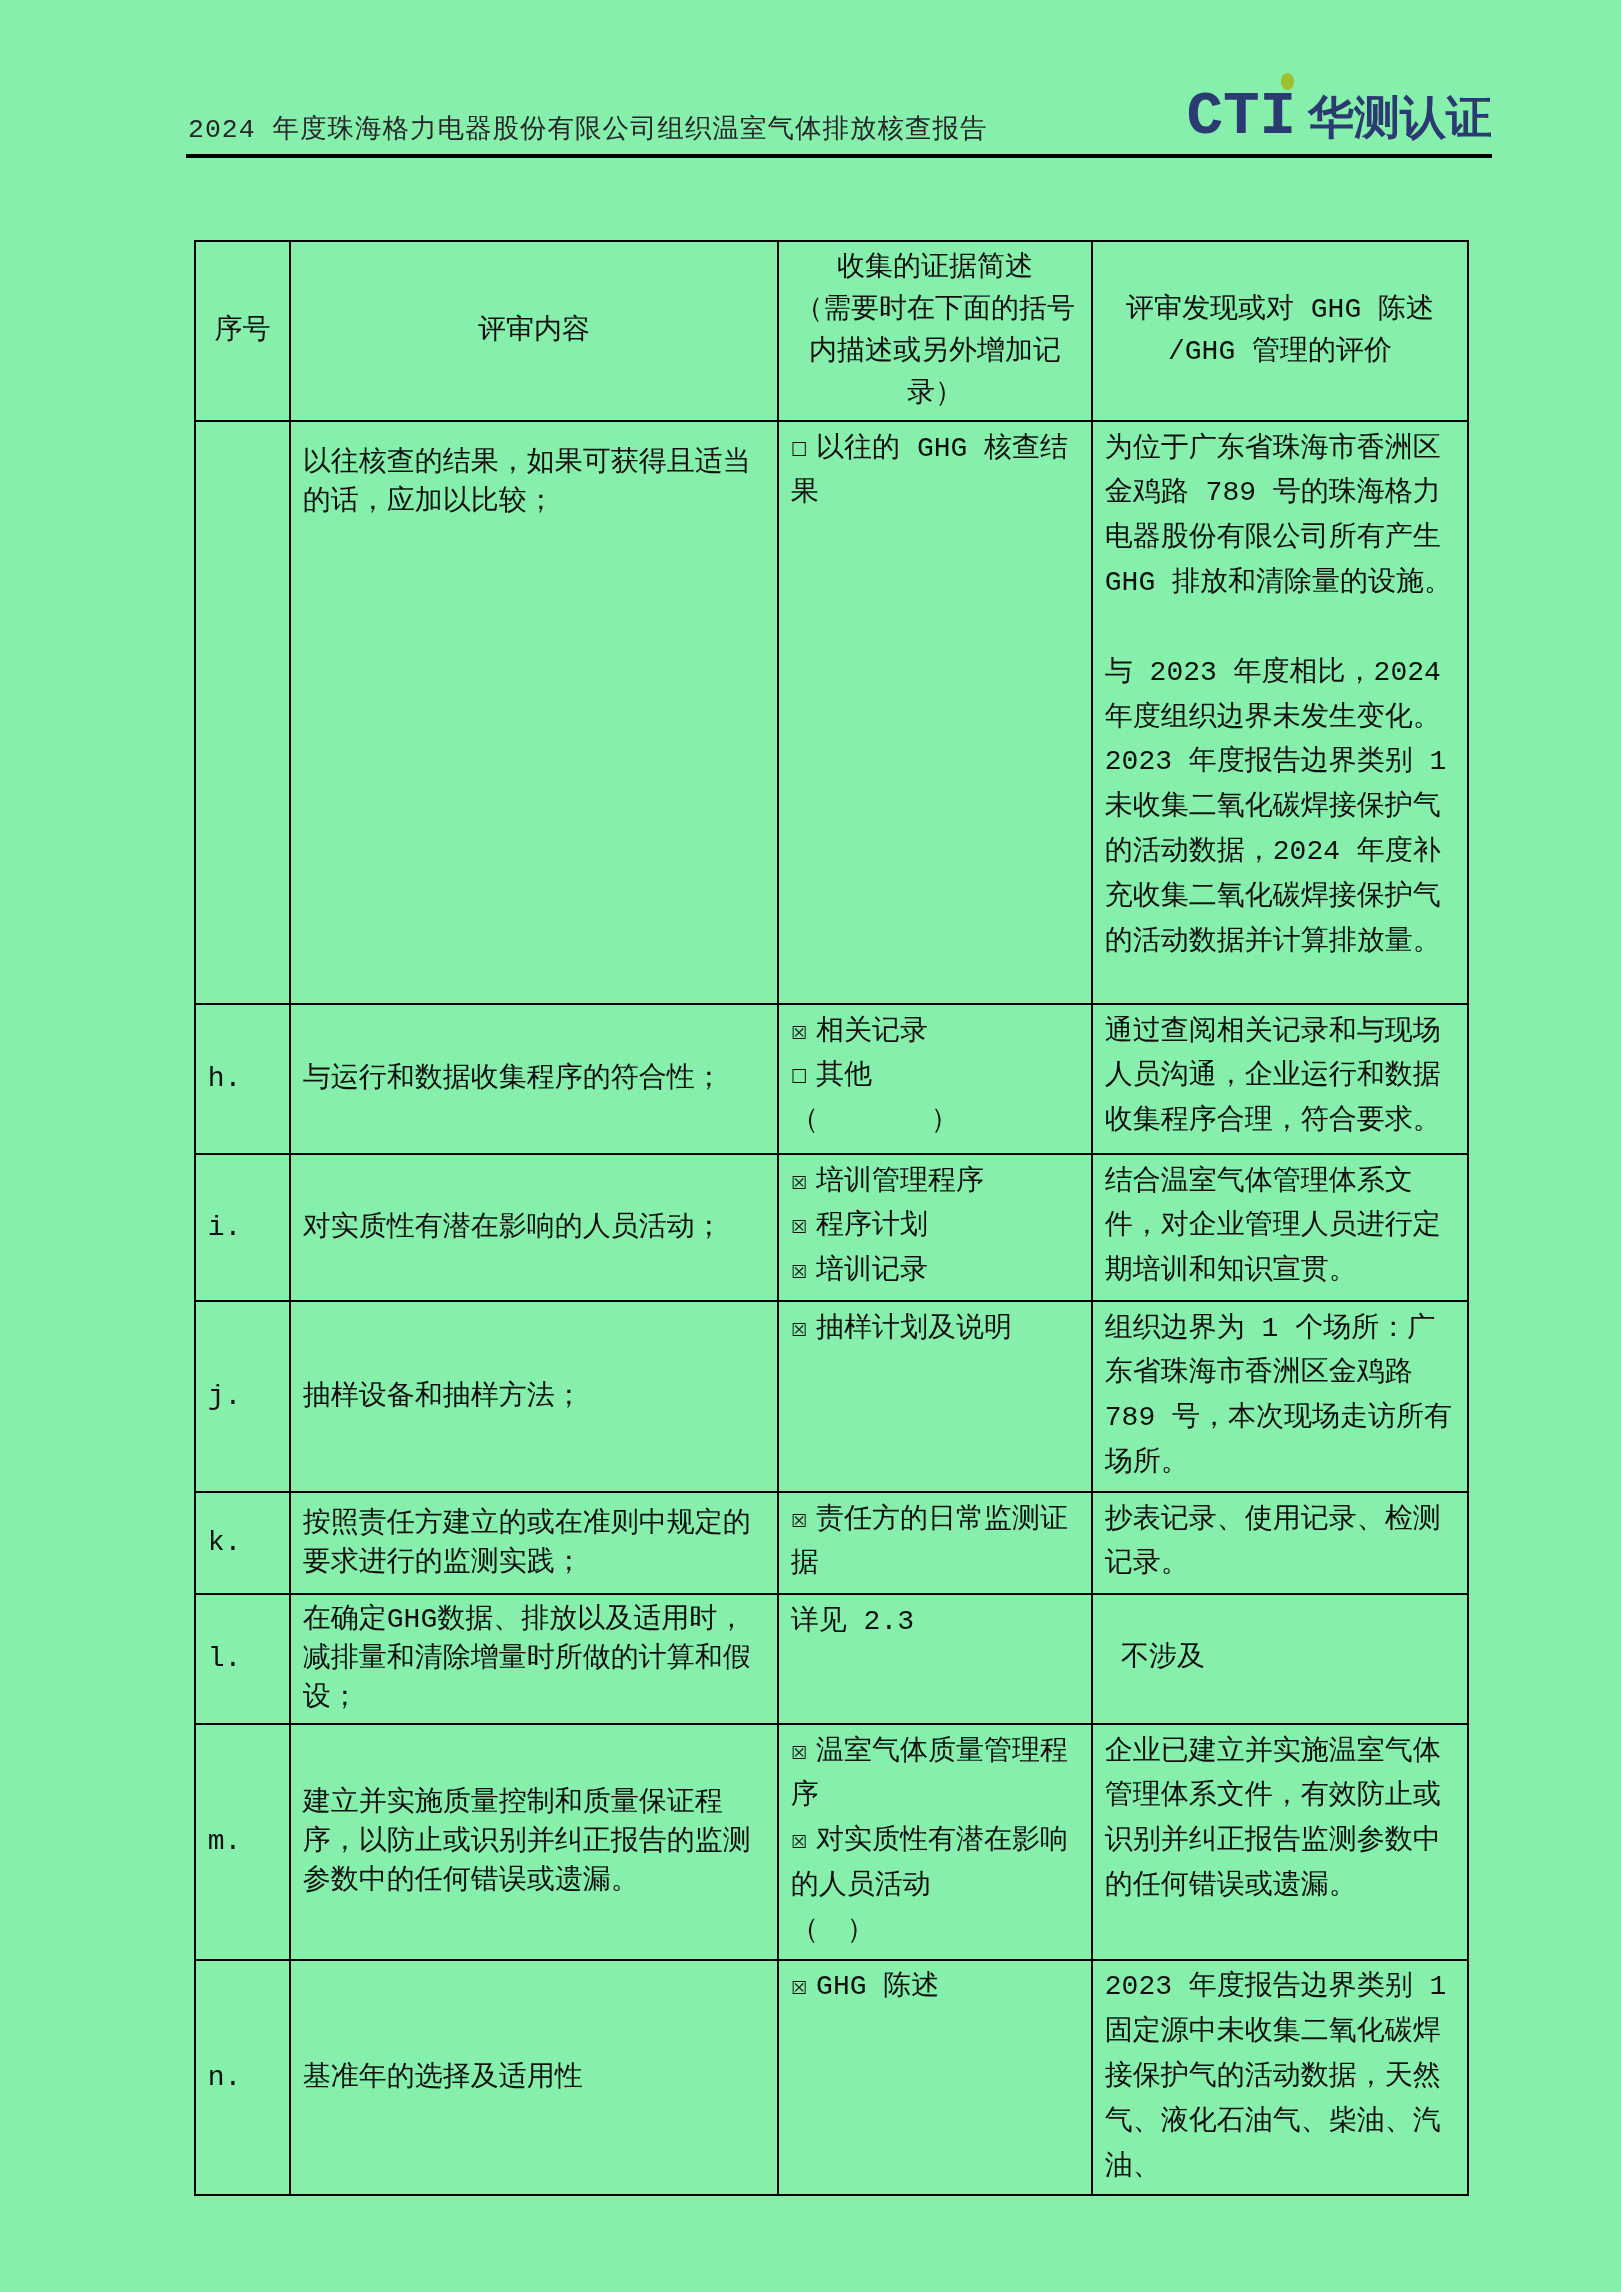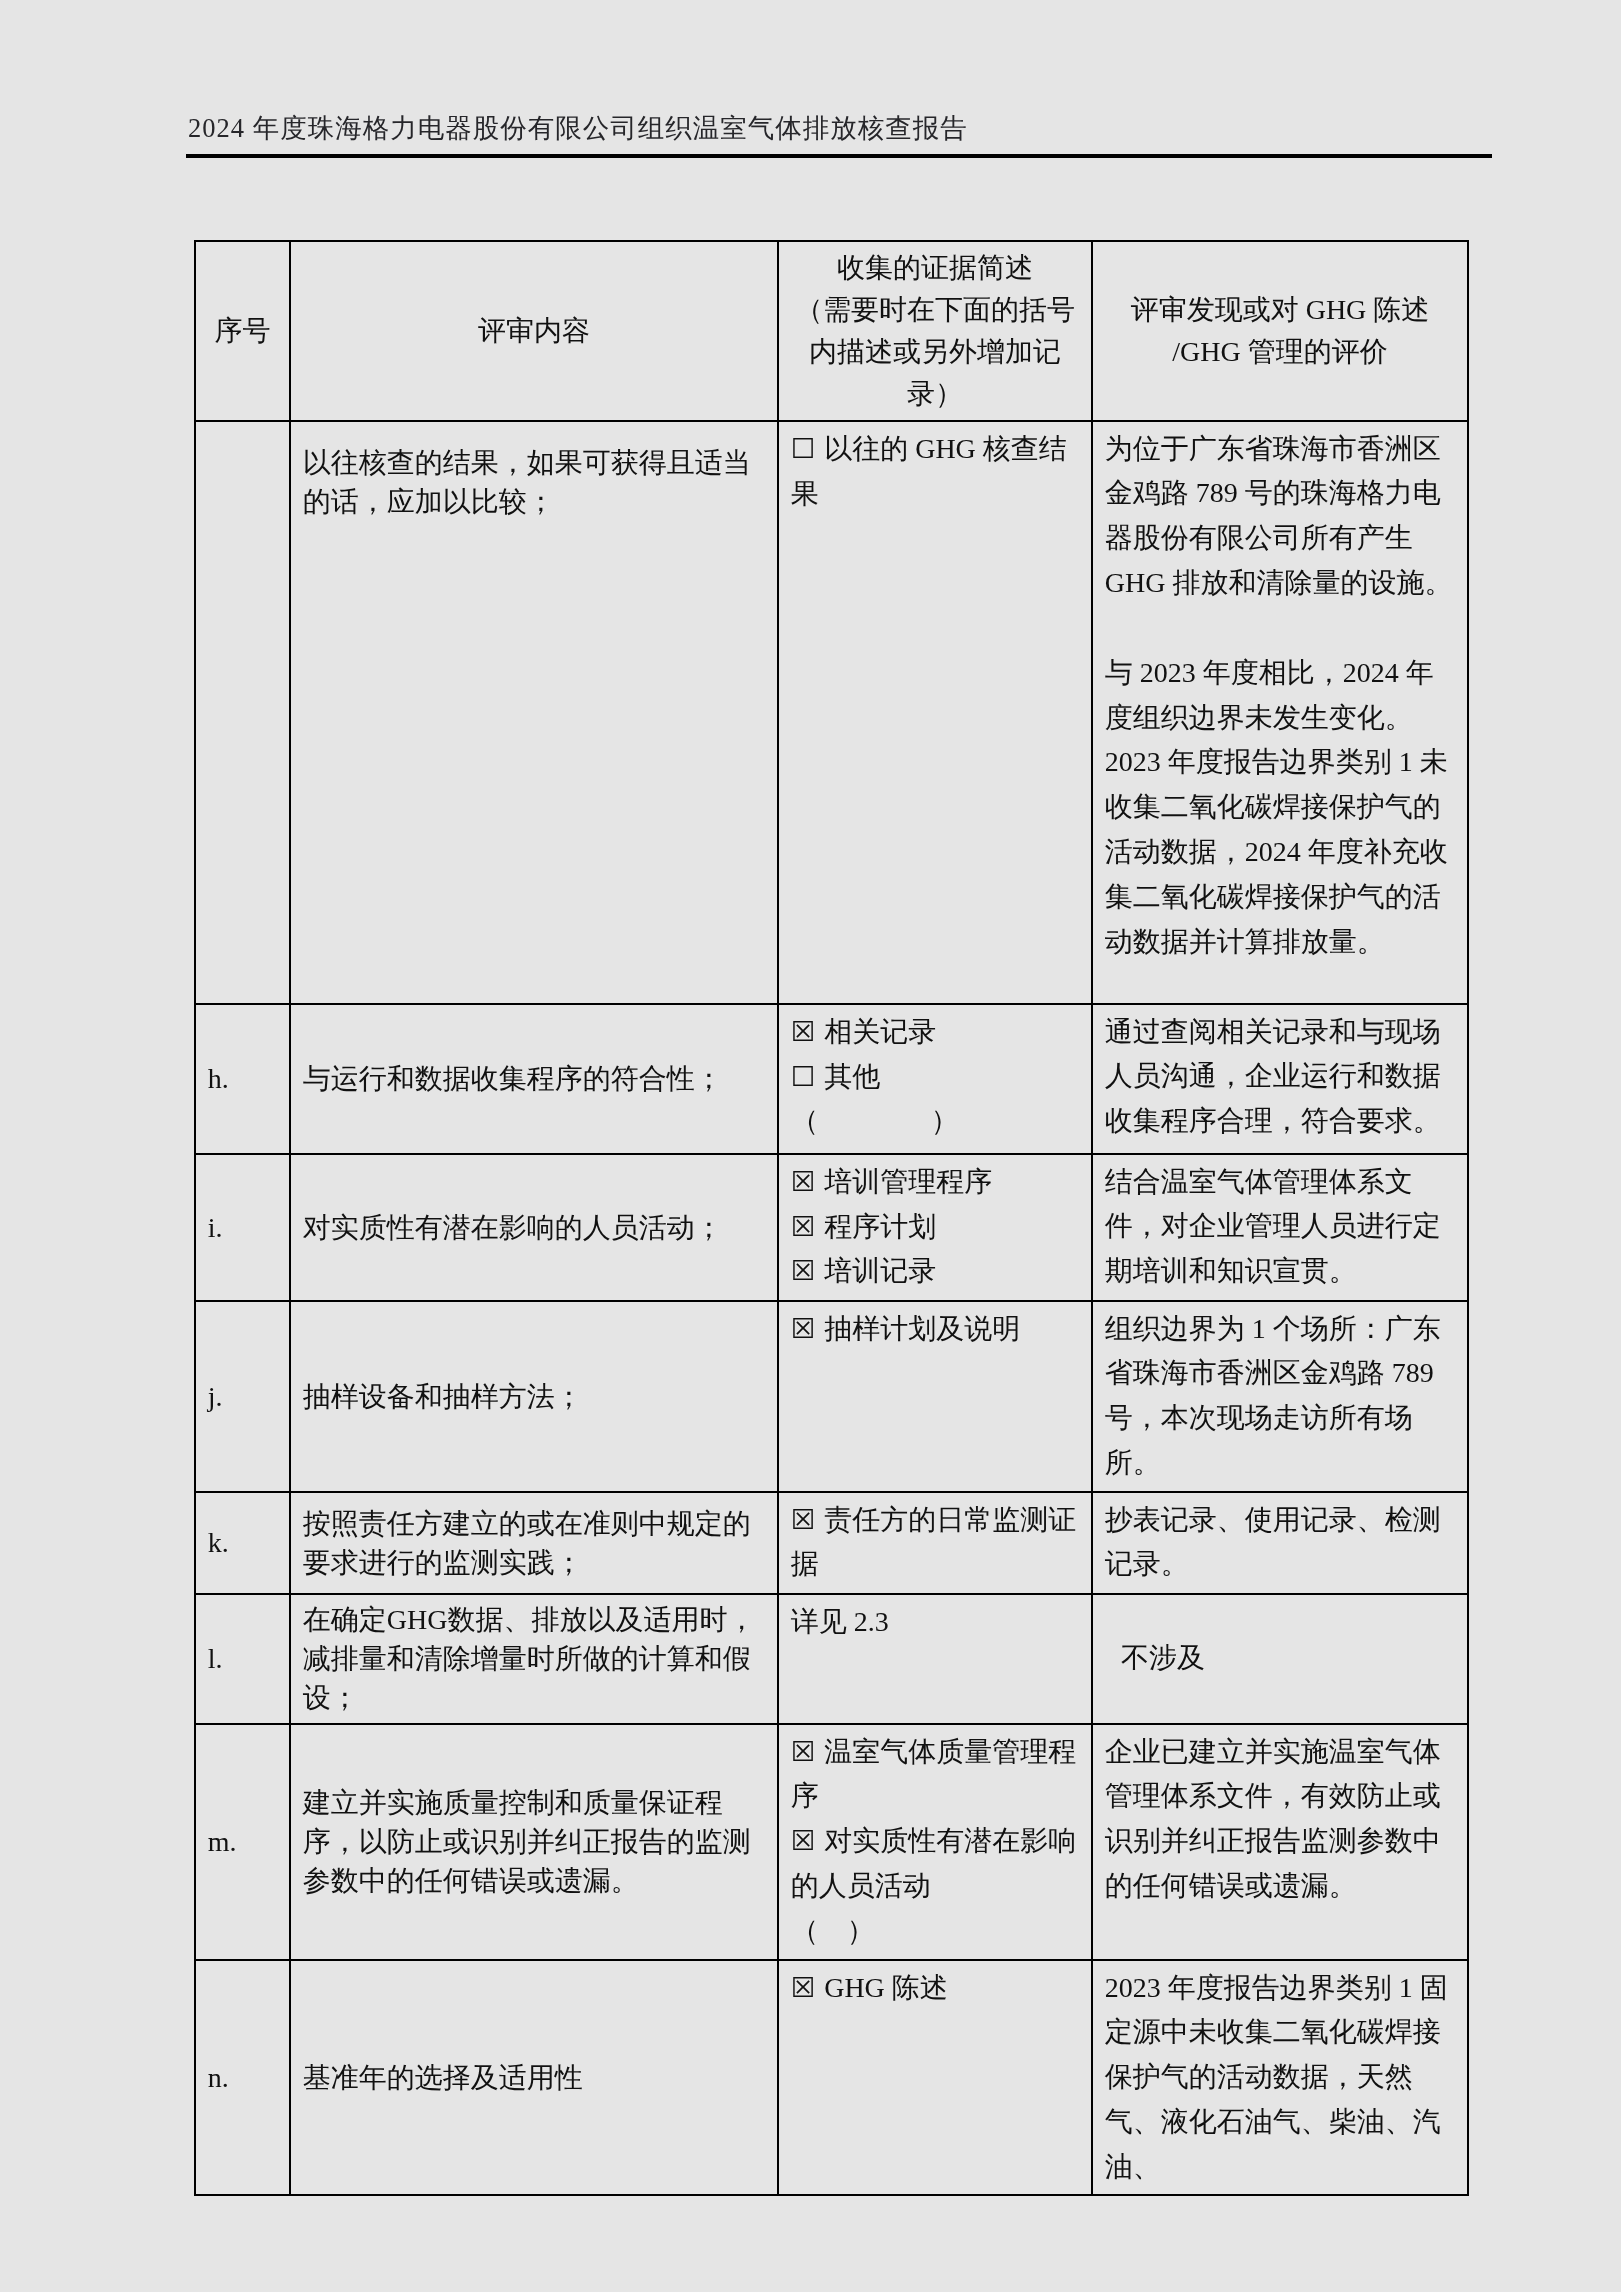--- a/index.html
+++ b/index.html
@@ -1,21 +1,21 @@
 <!DOCTYPE html>
 <html><head>
 <meta charset="utf-8">
 <style>
   html,body{margin:0;padding:0;background:#888;}
   .page{
     position:relative;
     width:1621px;height:2293px;
     margin:0 auto;
-    background:#e5e5e5;
-    font-family:Liberation Serif, serif;
+    background:#86efac;
+    font-family:Liberation Mono, monospace;
     color:#111;
     overflow:hidden;
   }
   
   .doc-title{
     position:absolute;left:188px;top:110px;
     font-size:26.5px;letter-spacing:1px;color:#26262a;
     white-space:nowrap;
   }
   .logo{
@@ -91,20 +91,27 @@
   .footer .seg-form{margin-left:29px;}
   .footer .seg-page{margin-left:47px;}
 </style>
 </head>
 <body>
 
 <div class="page">
 
   <div class="doc-title">2024 年度珠海格力电器股份有限公司组织温室气体排放核查报告</div>
 
+  <div class="logo">
+    <span class="cti" style="color: rgb(43, 58, 112);">
+      <span>CTI</span>
+      <span class="dot" style="background: rgb(159, 193, 49);"></span>
+    </span>
+    <span class="cn" style="color: rgb(43, 58, 112);">华测认证</span>
+  </div>
 
   <div class="header-rule"></div>
 
   <div class="tbl-wrap">
     <table class="review" id="review-table">
       <colgroup>
         <col class="w-no">
           <col class="w-content">
           <col class="w-evidence">
           <col class="w-finding">

